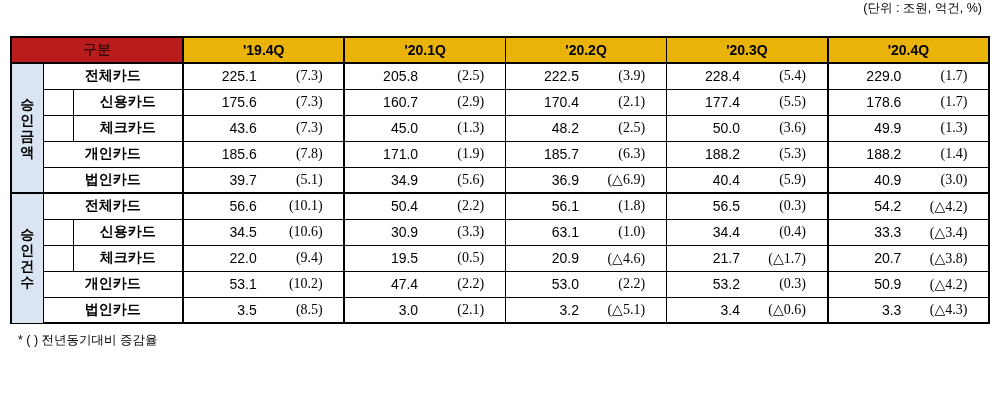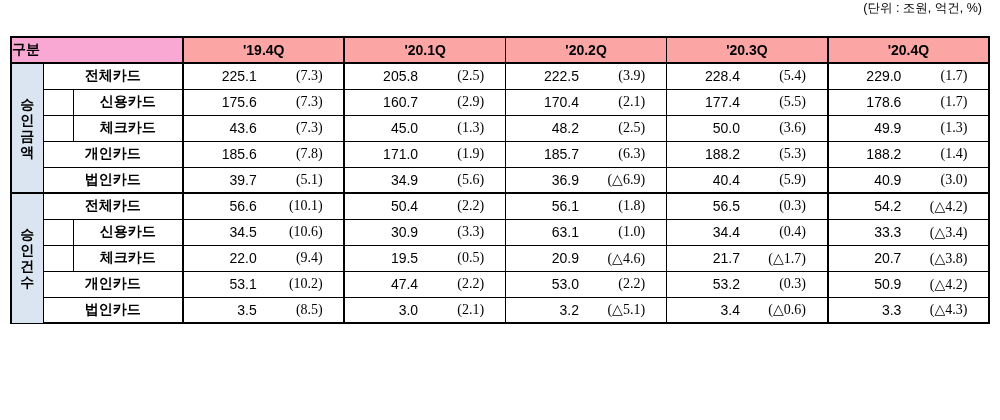--- a/index.html
+++ b/index.html
@@ -43,30 +43,30 @@
     margin: 0 auto;
   }
   table.data td, table.data th {
     border: 1px solid #000000;
     font-size: 14px;
     padding: 0;
     height: 26px;
     box-sizing: border-box;
   }
   .hdr {
-    background: #fca5a5;
+    background: #eab308;
     font-weight: bold;
     text-align: center;
     font-size: 15px;
     height: 28px;
   }
   .gubun-hdr {
-    background: #f9a8d4;
-    font-weight: bold;
-    text-align: left;
+    background: #b91c1c;
+    font-weight: normal;
+    text-align: center;
     font-size: 15px;
   }
   .side-label {
     background: #dbe5f1;
     font-weight: bold;
     text-align: center;
     font-size: 15px;
     width: 30px;
     line-height: 1.15;
     letter-spacing: 0px;
@@ -514,14 +514,15 @@
           <div class="val-inner">
             <span class="val-main">3.3</span>
             <span class="val-paren">(△4.3)</span>
           </div>
         </td>
       </tr>
 
     </tbody>
   </table>
 
+  <div class="footnote">* ( ) 전년동기대비 증감율</div>
 
 </div>
 
 </body></html>

